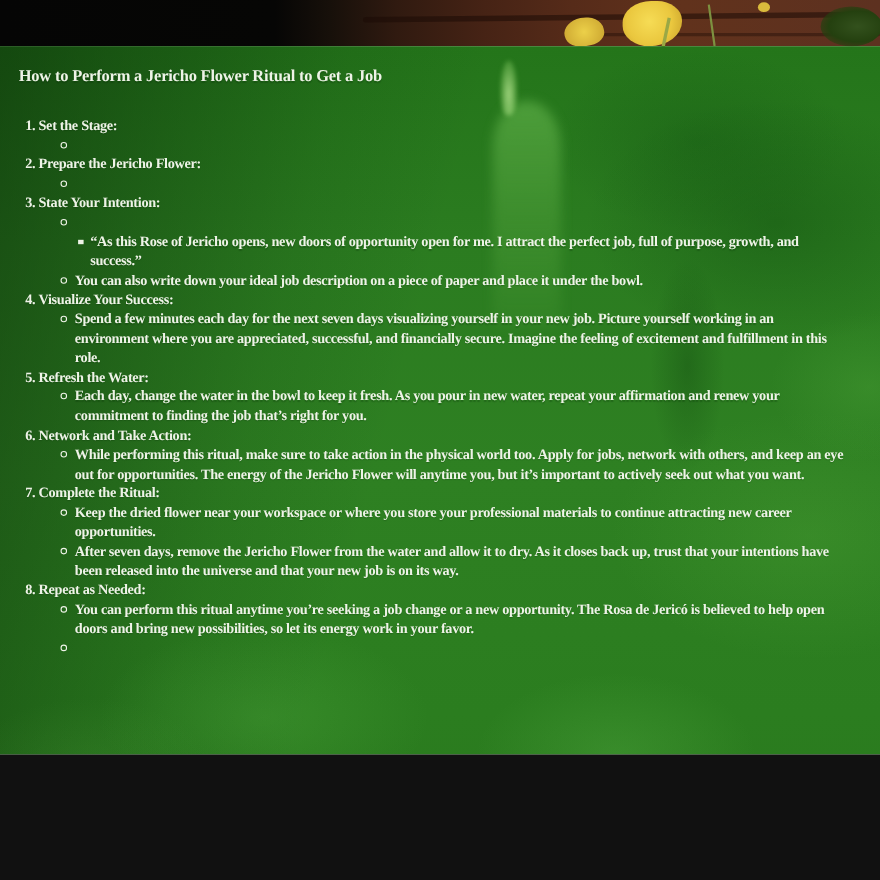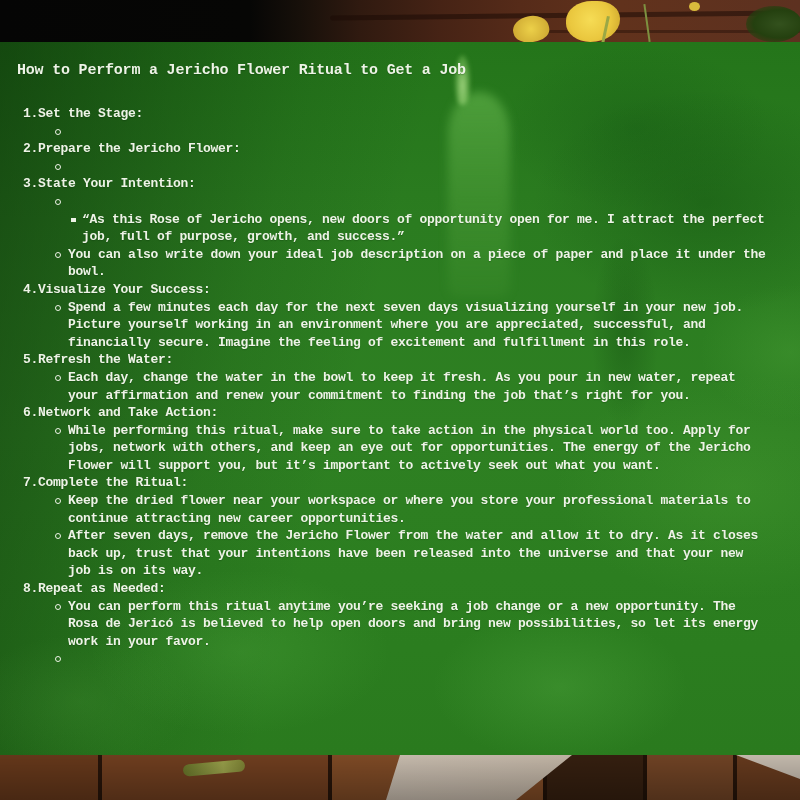--- a/index.html
+++ b/index.html
@@ -1,18 +1,18 @@
 <!DOCTYPE html>
 <html><head>
 <meta charset="utf-8">
 <style>
   html,body { margin:0; padding:0; background:#111; }
   .stage {
-    position:relative; width:800px; height:800px; overflow:hidden;
-    font-family:Liberation Mono, monospace; background:#ffffff;
+    position:relative; width:800px; height:686px; overflow:hidden;
+    font-family:Liberation Serif, serif; background:#ffffff;
   }
 
   
   .photo-top {
     position:absolute; left:0; top:0; width:800px; height:42px;
     background: linear-gradient(90deg,
       #050505 0px, #060605 250px, #17100a 300px, #301a10 360px,
       #462315 440px, #562b19 520px, #61321c 620px, #5d3120 800px);
   }
   .wood-grain-1 { position:absolute; left:330px; top:13px; width:460px; height:5px;
@@ -196,21 +196,21 @@
         </div>
       </div>
 
       <div class="step">
         <div class="step-head">
           <span class="num">6.</span>
           <span class="head">Network and Take Action:</span>
         </div>
         <div class="b2">
           <span class="mk-circle"></span>
-          <span>While performing this ritual, make sure to take action in the physical world too. Apply for jobs, network with others, and keep an eye out for opportunities. The energy of the Jericho Flower will support you, but it’s important to actively seek out what you want.</span>
+          <span>While performing this ritual, make sure to take action in the physical world too. Apply for jobs, network with others, and keep an eye out for opportunities. The energy of the Jericho Flower will anytime you, but it’s important to actively seek out what you want.</span>
         </div>
       </div>
 
       <div class="step">
         <div class="step-head">
           <span class="num">7.</span>
           <span class="head">Complete the Ritual:</span>
         </div>
         <div class="b2">
           <span class="mk-circle"></span>

